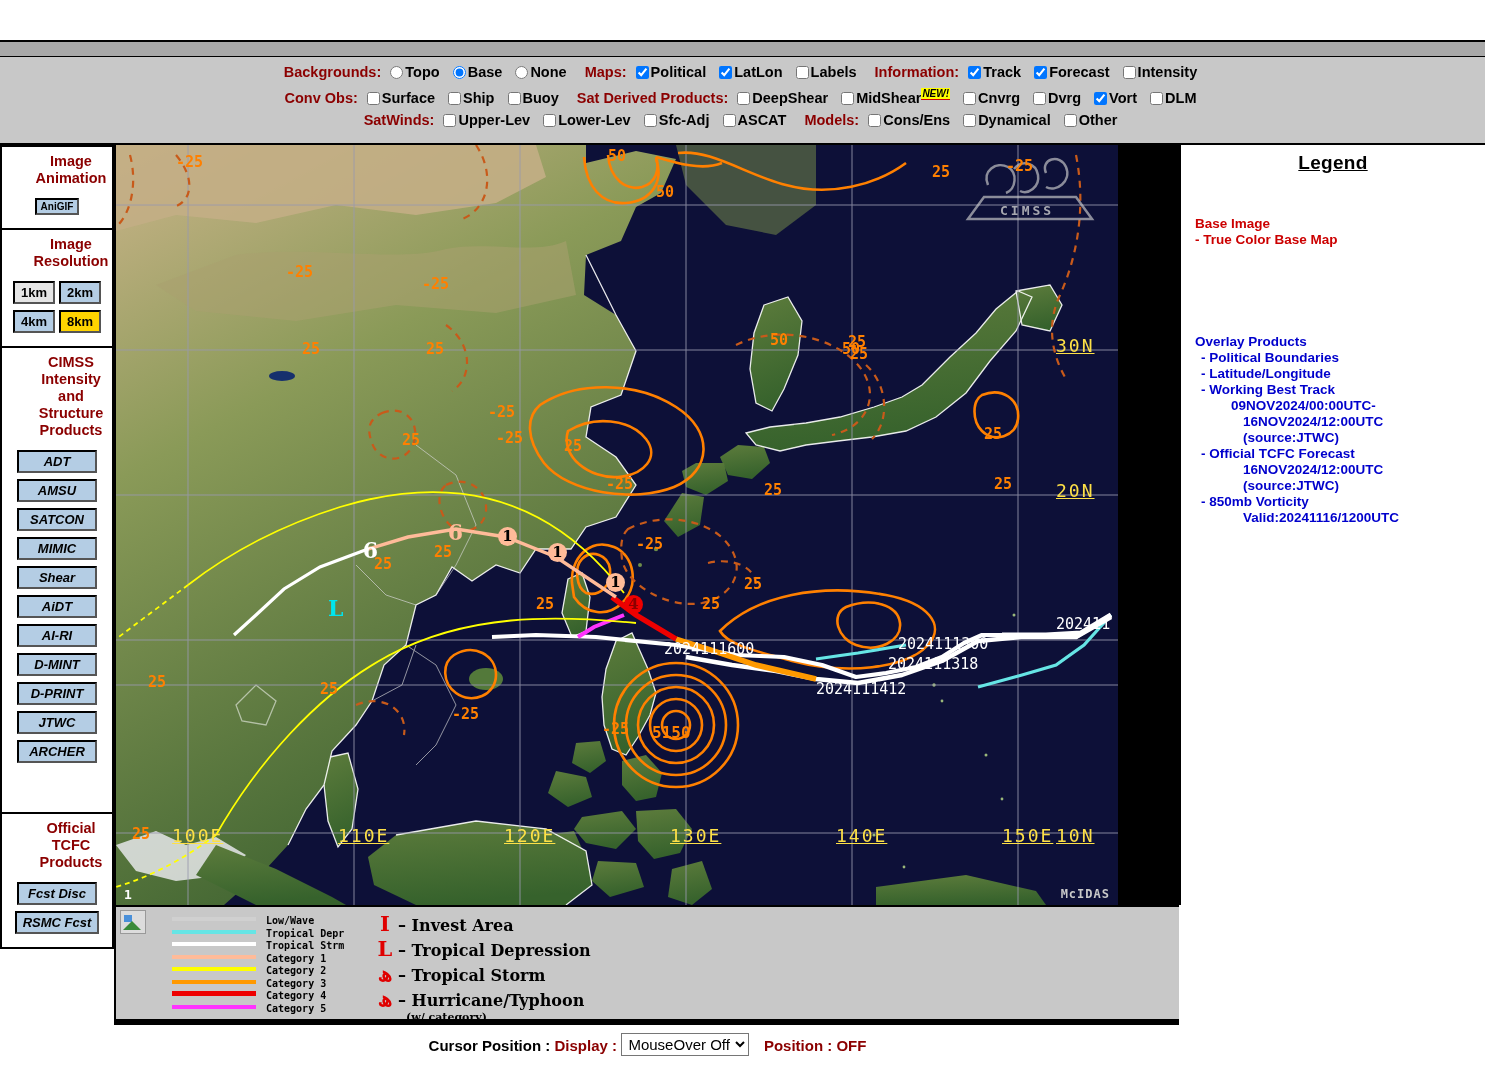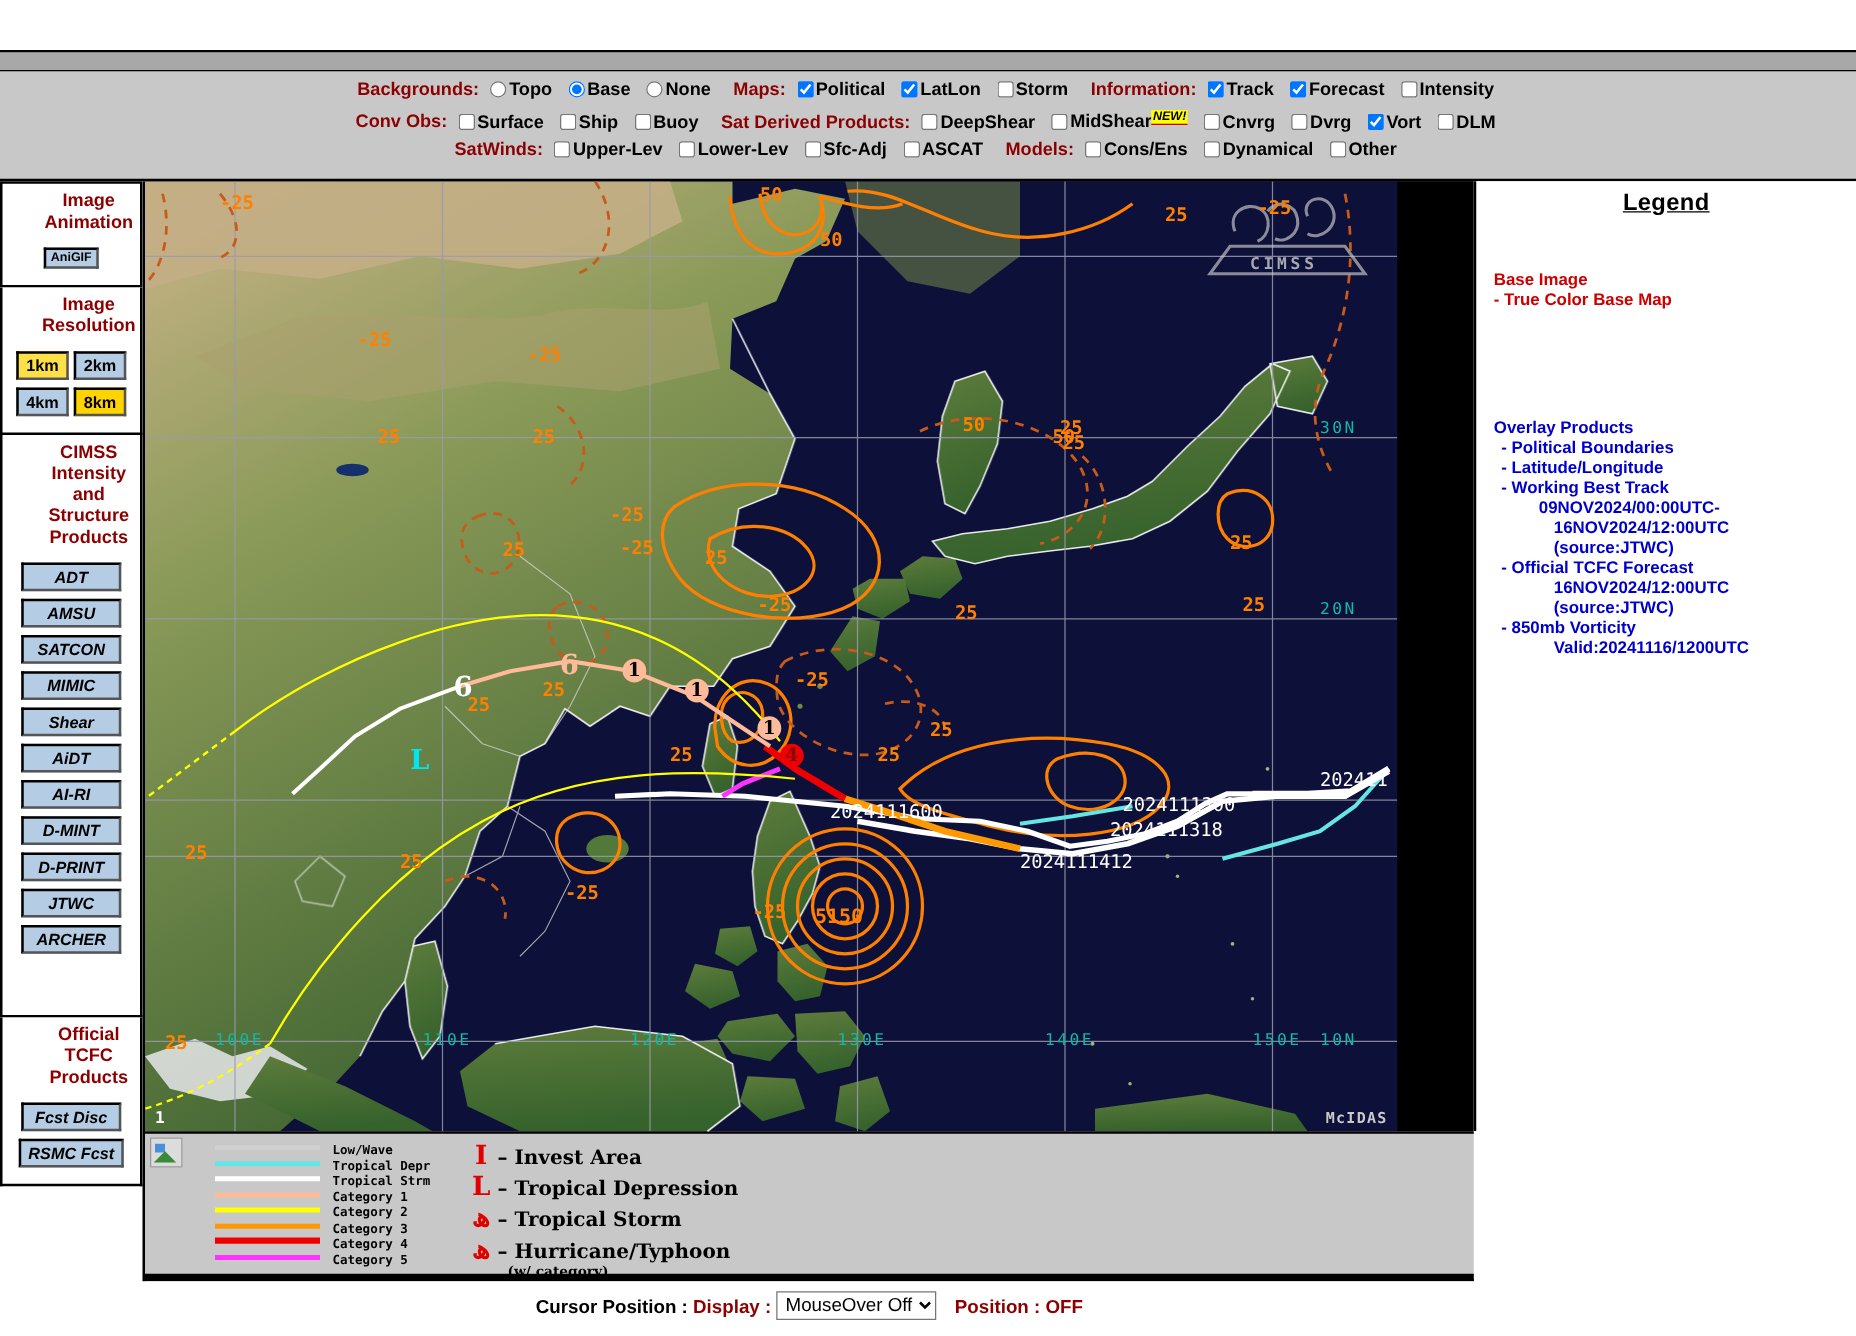--- a/index.html
+++ b/index.html
@@ -75,21 +75,21 @@
   .sb-btn {
     display: inline-block;
     background: #b4cde4; border: 2px solid #000;
     border-right-color:#555; border-bottom-color:#555;
     font-size: 13px; font-weight: bold; font-style: italic;
     color: #000; padding: 2px 6px; margin: 3px 2px;
     min-width: 80px; cursor: pointer;
   }
   .sb-btn.small { font-size: 10px; font-style: normal; min-width: 40px; padding: 1px 4px;}
   .sb-btn.res { min-width: 38px; font-size:13px; font-style:normal; padding:2px 6px; }
-  .sb-btn.res.sel-grey { background: #fde047; }
+  .sb-btn.res.sel-grey { background: #e5e5e5; }
   .sb-btn.res.sel-yellow { background: #ffd400; }
   .sb-spacer { height: 36px; }
 
   
   .mapwrap {
     position: absolute; left: 116px; top: 145px;
     width: 1063px; height: 760px;
     background: #000;
     overflow: hidden;
   }
@@ -105,23 +105,24 @@
   .mapnum {
     position:absolute; left:8px; bottom:3px; color:#fff;
     font-family:"DejaVu Sans Mono", monospace; font-size:13px; font-weight:bold;
   }
   .mcidas {
     position:absolute; right:8px; bottom:4px; color:#c9c9c9;
     font-family:"DejaVu Sans Mono", monospace; font-size:12px; font-weight:bold;
     letter-spacing:1px;
   }
   .gridlabel {
-    position:absolute; color:#14b8a6;
-    font-family:"DejaVu Sans Mono", monospace; font-size:13px;
+    position:absolute; color:#fde047;
+    font-family:"DejaVu Sans Mono", monospace; font-size:18px;
     letter-spacing:2px;
+    text-decoration:underline;
   }
   .vortlabel {
     position:absolute; color:#ff8000;
     font-family:"DejaVu Sans Mono", monospace; font-size:15px; font-weight:bold;
   }
   .tracklabel {
     position:absolute; color:#ffffff;
     font-family:"DejaVu Sans Mono", monospace; font-size:15px;
     letter-spacing:0px;
   }
@@ -224,21 +225,21 @@
     <div class="ctrlbody">
 
       <div class="ctrlrow">
         <span class="grouplabel">Backgrounds:</span>
         <span class="opt"><input type="radio" name="bg" style=""><span>Topo</span></span>
         <span class="opt"><input type="radio" name="bg" checked="" style=""><span>Base</span></span>
         <span class="opt"><input type="radio" name="bg" style=""><span>None</span></span>
         <span class="grouplabel">Maps:</span>
         <span class="opt"><input type="checkbox" checked="" style=""><span>Political</span></span>
         <span class="opt"><input type="checkbox" checked="" style=""><span>LatLon</span></span>
-        <span class="opt"><input type="checkbox" style=""><span>Storm</span></span>
+        <span class="opt"><input type="checkbox" style=""><span>Labels</span></span>
         <span class="grouplabel">Information:</span>
         <span class="opt"><input type="checkbox" checked="" style=""><span>Track</span></span>
         <span class="opt"><input type="checkbox" checked="" style=""><span>Forecast</span></span>
         <span class="opt"><input type="checkbox" style=""><span>Intensity</span></span>
       </div>
 
       <div class="ctrlrow">
         <span class="grouplabel">Conv Obs:</span>
         <span class="opt"><input type="checkbox" style=""><span>Surface</span></span>
         <span class="opt"><input type="checkbox" style=""><span>Ship</span></span>

